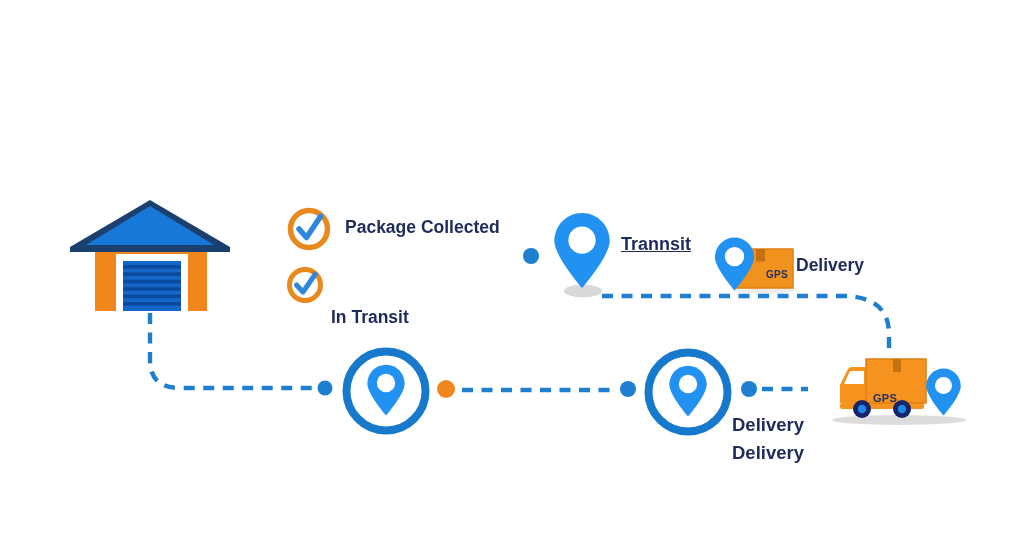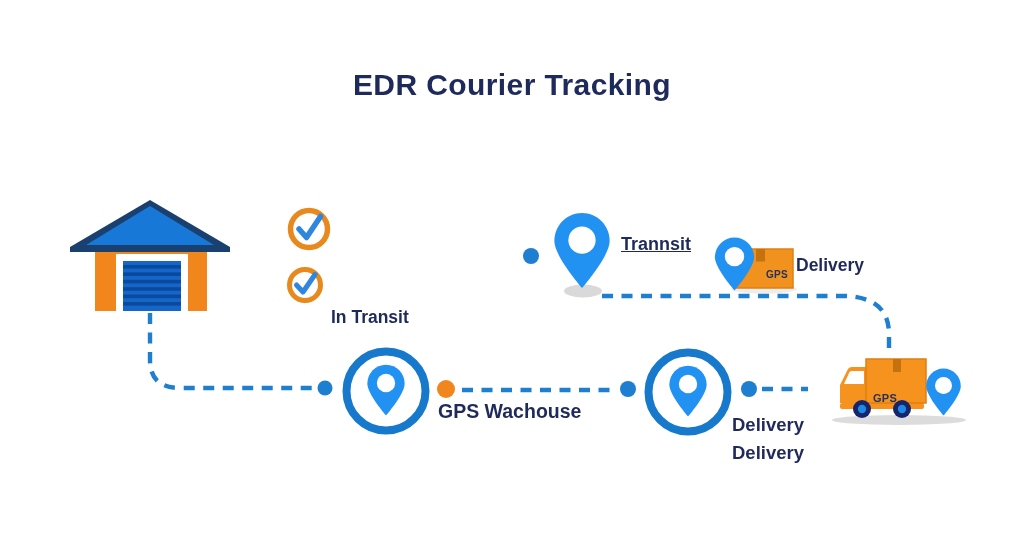--- a/index.html
+++ b/index.html
@@ -123,27 +123,26 @@
       <rect x="55" y="6" width="8" height="13" fill="#C4710E"></rect>
       <circle cx="24" cy="56" r="9" fill="#16246B"></circle>
       <circle cx="24" cy="56" r="4.2" fill="#1E88E5"></circle>
       <circle cx="64" cy="56" r="9" fill="#16246B"></circle>
       <circle cx="64" cy="56" r="4.2" fill="#1E88E5"></circle>
     </g>
 
     <use href="#pin" x="925" y="366" width="37" height="52"></use>
   </svg>
 
-  <div class="page-title">EDR Courier Tracking</div>
 
+  <div class="label lbl-pc">Package Collected</div>
   <div class="label lbl-it">In Transit</div>
 
   <div class="label lbl-transit">Trannsit</div>
   <div class="label lbl-delivery-top">Delivery</div>
-  <div class="label lbl-gps-wachouse">GPS Wachouse</div>
 
   <div class="label lbl-final">
     <div>Delivery</div>
     <div>Delivery</div>
   </div>
 
   <div class="gps-tag gps-box">GPS</div>
   <div class="gps-tag gps-truck">GPS</div>
 
 </div>

